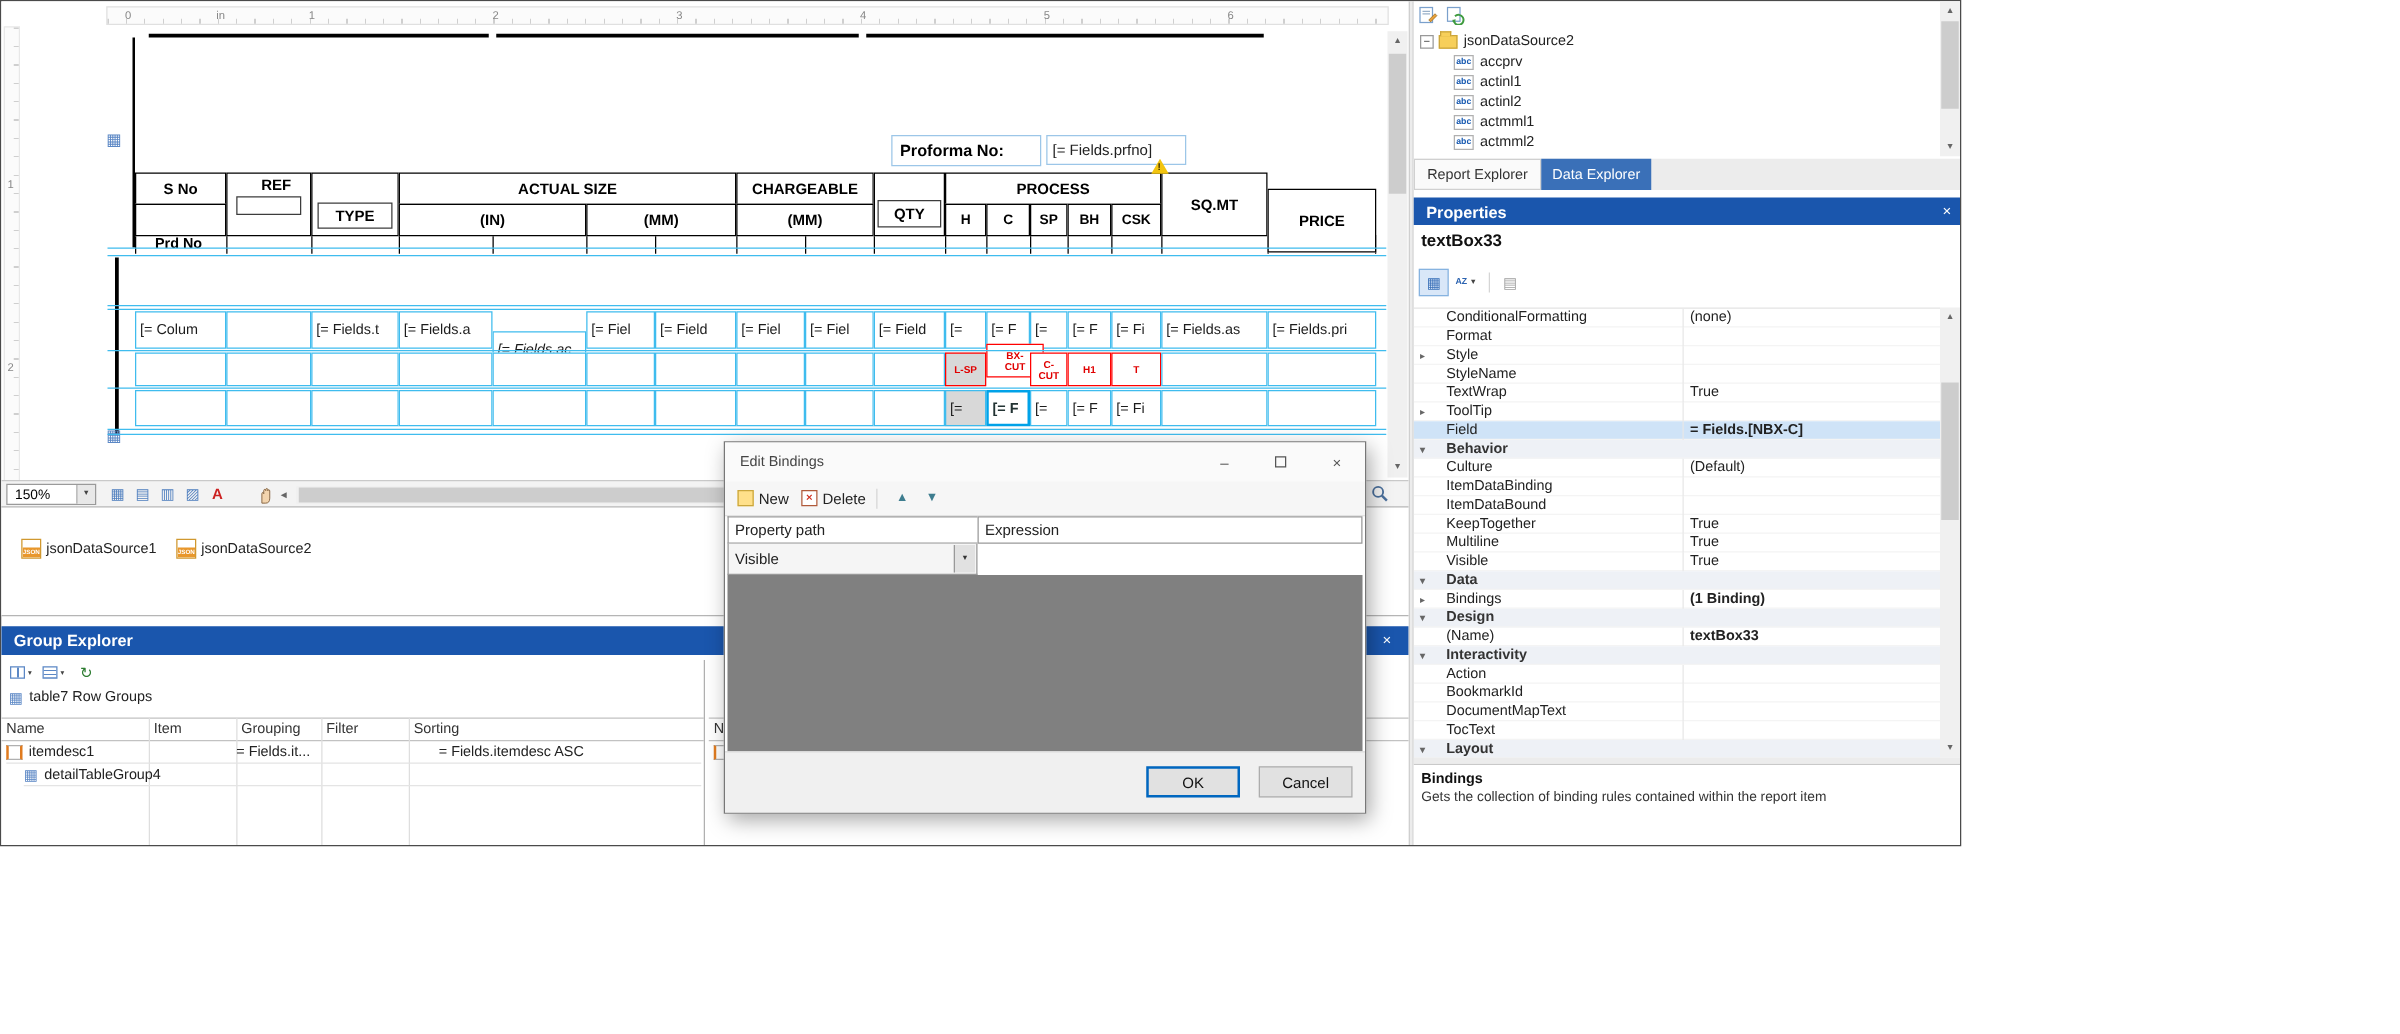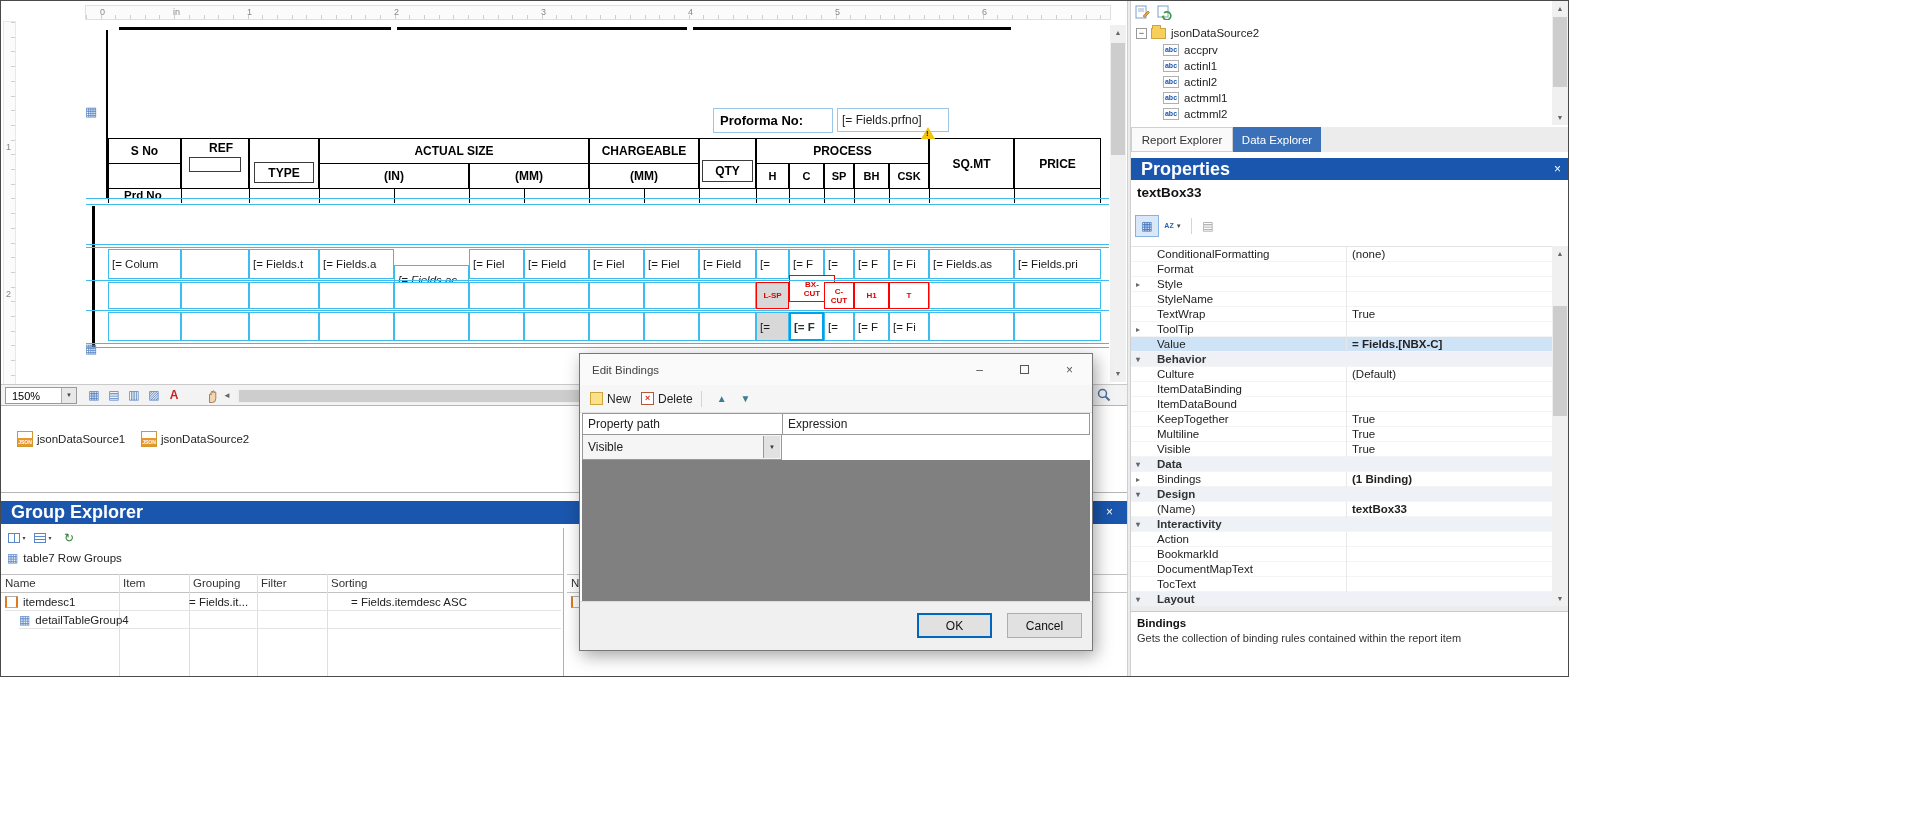--- a/index.html
+++ b/index.html
@@ -66,21 +66,21 @@
     border-top:1px solid #b5b5b5; border-bottom:1px solid #b5b5b5; }
   .dsitem { position:absolute; top:24px; height:18px; display:flex; align-items:center; font-size:11.5px; color:#222; }
   .ico-json { width:16px; height:16px; border:1px solid #d0982f; background:#fff; margin-right:4px;
     position:relative; overflow:hidden; flex:0 0 16px; }
   .ico-json i { position:absolute; left:0; right:0; bottom:0; height:8px; background:#e8972c;
     color:#fff; font-style:normal; font-size:5px; font-weight:bold; text-align:center; line-height:8px; }
 
   
   .gex { position:absolute; left:0; top:500px; width:1126px; height:175px; background:#fff; }
   .paneltitle { position:absolute; left:0; top:0; right:0; height:23px;
-    background:var(--titlebar-blue,#1a56ad); color:#fff; font-weight:bold; font-size:18px;
+    background:var(--titlebar-blue,#1a56ad); color:#fff; font-weight:bold; font-size:13px;
     display:flex; align-items:center; padding-left:10px; }
   .panelclose { position:absolute; top:3px; width:17px; height:17px; color:#fff; font-size:12px;
     text-align:center; line-height:17px; }
   .gtool { position:absolute; top:27px; height:19px; display:flex; align-items:center; font-size:10px; color:#444; }
   .gtbtn { width:24px; height:18px; display:flex; align-items:center; justify-content:center; margin-right:2px; }
   .mini2col { width:12px; height:10px; border:1px solid #5b87c5;
     background:linear-gradient(90deg,transparent 5px,#5b87c5 5px,#5b87c5 6px,transparent 6px); }
   .minirows { width:12px; height:10px; border:1px solid #5b87c5;
     background:repeating-linear-gradient(#fff 0 2px,#5b87c5 2px 3px); }
   .dd { font-size:6px; color:#444; margin-left:2px; }
@@ -225,21 +225,21 @@
     <div class="hdr" style="left:698px;top:137px;width:57px;height:51px;">
       <span class="innerbox" style="left:2px;top:21px;width:51px;height:22px;display:flex;align-items:center;justify-content:center;font-weight:bold;">QTY</span>
     </div>
     <div class="hdr" style="left:755px;top:137px;width:173px;height:26px;">PROCESS</div>
     <div class="hdr" style="left:755px;top:162px;width:33px;height:26px;font-size:11px;">H</div>
     <div class="hdr" style="left:788px;top:162px;width:35px;height:26px;font-size:11px;">C</div>
     <div class="hdr" style="left:823px;top:162px;width:30px;height:26px;font-size:11px;">SP</div>
     <div class="hdr" style="left:853px;top:162px;width:35px;height:26px;font-size:11px;">BH</div>
     <div class="hdr" style="left:888px;top:162px;width:40px;height:26px;font-size:11px;">CSK</div>
     <div class="hdr" style="left:928px;top:137px;width:85px;height:51px;">SQ.MT</div>
-    <div class="hdr" style="left:1013px;top:137px;width:87px;height:51px;">PRICE</div>
+    <div class="hdr" style="left:1013px;top:150px;width:87px;height:51px;">PRICE</div>
     <div class="abs" style="left:109px;top:188px;width:70px;height:14px;font-weight:bold;font-size:11.5px;overflow:hidden;padding-left:14px;z-index:2;">Prd No</div>
 
 
     <div class="handleico" style="left:84px;top:104px;">▦</div>
     <div class="handleico" style="left:84px;top:341px;">▦</div>
 
     <div class="zoombar">
       <div class="zoomcombo">
         <span class="txt">150%</span>
         <span class="btn">▼</span>
@@ -570,21 +570,21 @@
           <span class="pgname">TextWrap</span>
           <span class="pgval">True</span>
         </div>
         <div class="pgrow">
           <span class="pgarrow">▸</span>
           <span class="pgname">ToolTip</span>
           <span class="pgval"></span>
         </div>
         <div class="pgrow pgsel">
           <span class="pgarrow"></span>
-          <span class="pgname">Value</span>
+          <span class="pgname">Field</span>
           <span class="pgval b">= Fields.[NBX-C]</span>
         </div>
         <div class="pgrow pgcat">
           <span class="pgarrow">▾</span>
           <span class="pgname">Behavior</span>
         </div>
         <div class="pgrow">
           <span class="pgarrow"></span>
           <span class="pgname">Culture</span>
           <span class="pgval">(Default)</span>

